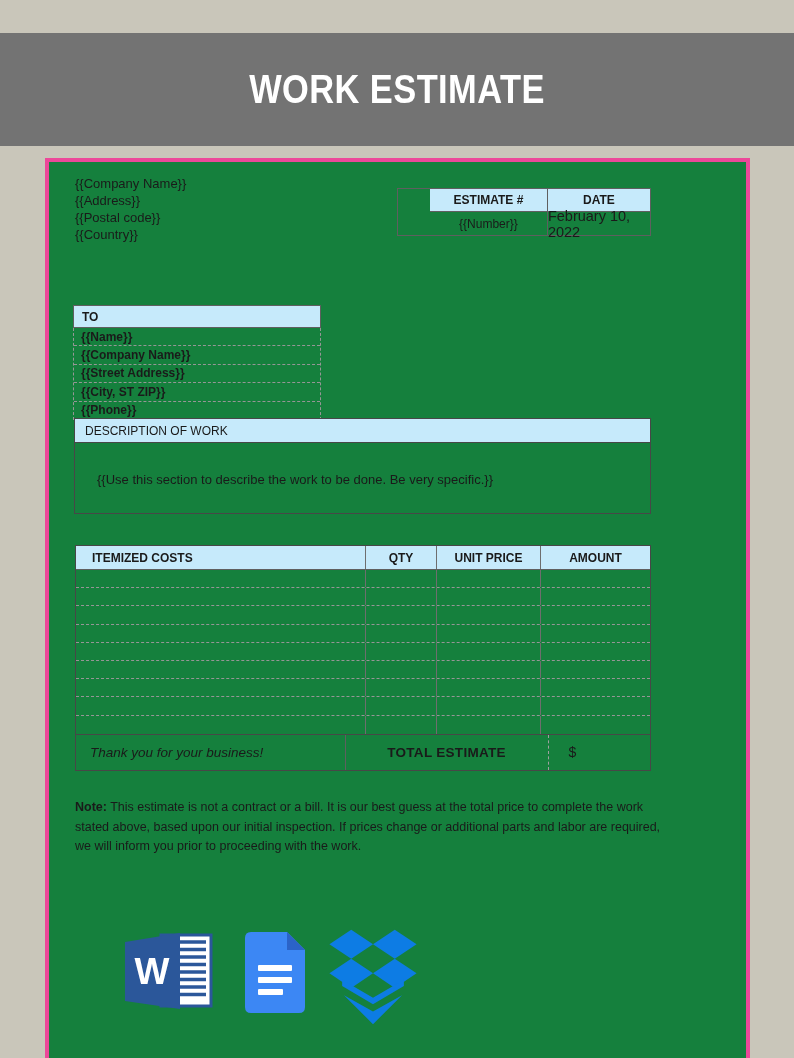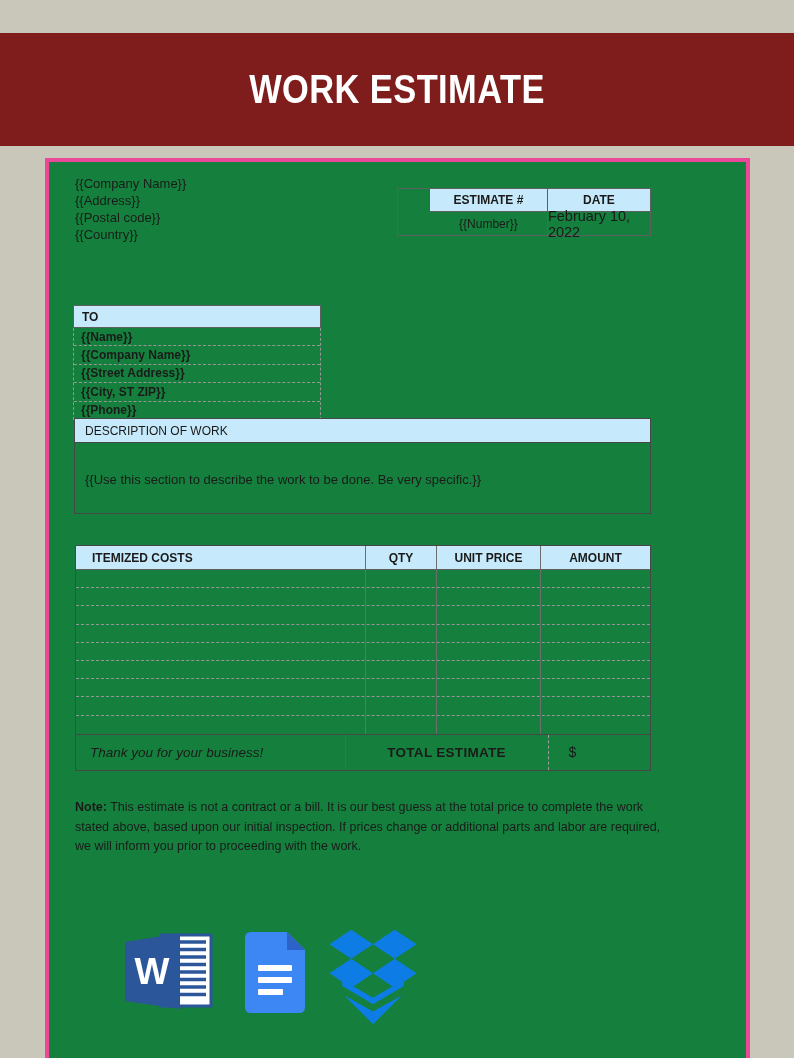--- a/index.html
+++ b/index.html
@@ -3,21 +3,21 @@
 <meta charset="utf-8">
 <style>
   * { margin:0; padding:0; box-sizing:border-box; }
   html,body { background:#c9c6ba; }
   #screen {
     position:relative; width:794px; height:1058px; overflow:hidden;
     background:#c9c6ba; font-family:"Liberation Sans", sans-serif; color:#1a1a1a;
   }
   
   .band { position:absolute; left:0; top:33px; width:794px; height:113px;
-    background:#7f1d1d; display:flex; align-items:center; justify-content:center; }
+    background:#737373; display:flex; align-items:center; justify-content:center; }
   .band h1 { color:#ffffff; font-size:41px; font-weight:700; letter-spacing:0.5px;
     transform:scaleX(0.84); transform-origin:center; white-space:nowrap; }
   
   .page { position:absolute; left:45px; top:158px; width:705px; height:934px;
     background:#15803d; border:4px solid #ec4899; }
   .page-inner { position:relative; width:697px; height:875px; }
   
   .company { position:absolute; left:26px; top:13px; font-size:13px; line-height:17px; }
   
   .est-table { position:absolute; left:348px; top:26px; width:254px; border:1px solid #5f5f5f;padding-left:32px; }
@@ -44,21 +44,21 @@
   .to-head { height:23px; background:#c6eafb; border:1px solid #5f5f5f;
     font-weight:700; font-size:12px; display:flex; align-items:center; padding-left:8px; }
   .to-body { border-left:1px dashed #969696; border-right:1px dashed #969696; }
   .to-row { height:18.4px; border-bottom:1px dashed #969696; font-size:12px;
     display:flex; align-items:center; padding-left:7px;font-weight:bold; }
   
   .desc { position:absolute; left:25px; top:256px; width:577px; }
   .desc-head { height:25px; background:#c6eafb; border:1px solid #474747;
     font-weight:400; font-size:12px; display:flex; align-items:center; padding-left:10px; }
   .desc-body { height:71px; border:1px solid #474747; border-top:none;
-    font-size:13px; padding:29px 0 0 10px; }
+    font-size:13px; padding:29px 0 0 22px; }
   
   .items { position:absolute; left:26px; top:383px; width:576px; border:1px solid #474747; }
   .i-head { display:flex; background:#c6eafb; height:24px; border-bottom:1px solid #5f5f5f; }
   .i-hcell { font-weight:700; font-size:12px; display:flex; align-items:center; justify-content:center; }
   .i-hcell.c0 { justify-content:flex-start; padding-left:16px; }
   .c0 { width:290px; border-right:1px solid #6e6e6e; }
   .c1 { width:71px;  border-right:1px solid #6e6e6e; }
   .c2 { width:104px; border-right:1px solid #6e6e6e; }
   .c3 { width:109px; }
   .i-row { display:flex; height:18.2px; border-bottom:1px dashed #969696; }

